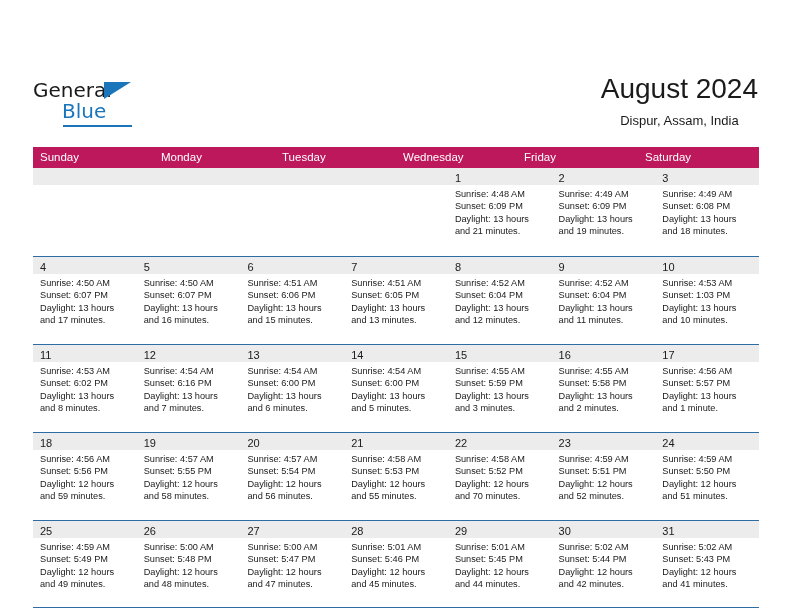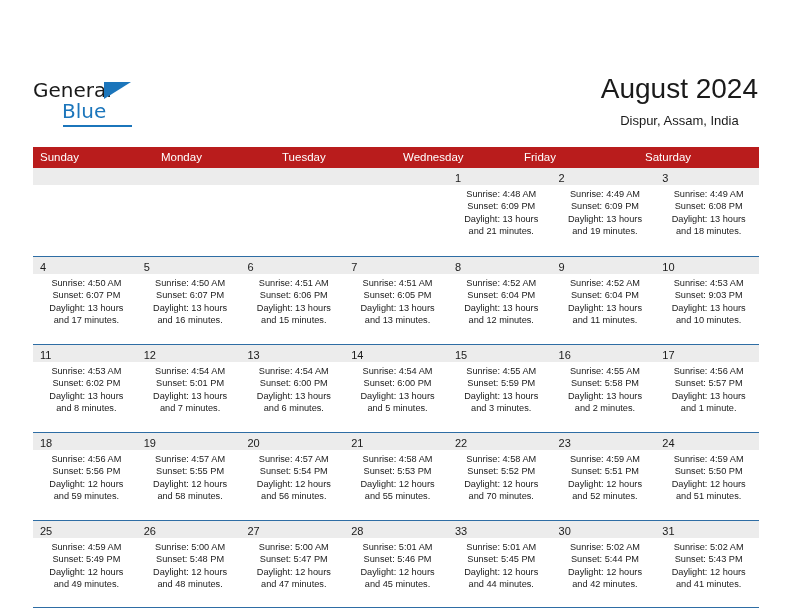--- a/index.html
+++ b/index.html
@@ -102,21 +102,21 @@
   .calendar {
     position: absolute;
     left: 33px;
     top: 103px;
     width: 726px;
   }
   .weekday-row {
     display: flex;
     width: 726px;
     height: 21px;
-    background: #b91c1c;
+    background: #be185d;
     align-items: flex-end;
   }
   .weekday {
     flex: 1 1 0;
     color: #ffffff;
     font-size: 11.5px;
     line-height: 21px;
     padding-left: 7px;
     box-sizing: border-box;
     overflow: hidden;
@@ -152,21 +152,20 @@
     box-sizing: border-box;
   }
   .day-num {
     font-size: 11px;
     line-height: 17px;
     color: #1a1a1a;
   }
   .day-body {
     padding: 3px 4px 0 7px;
     box-sizing: border-box;
-    text-align: center;
   }
   .day-line {
     font-size: 9.2px;
     line-height: 12.3px;
     color: #1a1a1a;
     white-space: nowrap;
   }
 </style>
 </head>
 <body>
@@ -292,41 +291,41 @@
               <div class="day-line">Sunrise: 4:52 AM</div>
               <div class="day-line">Sunset: 6:04 PM</div>
               <div class="day-line">Daylight: 13 hours</div>
               <div class="day-line">and 11 minutes.</div>
             </div>
           </div>
           <div class="day-cell">
             <div class="day-num-band"><span class="day-num">10</span></div>
             <div class="day-body">
               <div class="day-line">Sunrise: 4:53 AM</div>
-              <div class="day-line">Sunset: 9:03 PM</div>
+              <div class="day-line">Sunset: 1:03 PM</div>
               <div class="day-line">Daylight: 13 hours</div>
               <div class="day-line">and 10 minutes.</div>
             </div>
           </div>
         </div>
         <div class="week-row">
           <div class="day-cell">
             <div class="day-num-band"><span class="day-num">11</span></div>
             <div class="day-body">
               <div class="day-line">Sunrise: 4:53 AM</div>
               <div class="day-line">Sunset: 6:02 PM</div>
               <div class="day-line">Daylight: 13 hours</div>
               <div class="day-line">and 8 minutes.</div>
             </div>
           </div>
           <div class="day-cell">
             <div class="day-num-band"><span class="day-num">12</span></div>
             <div class="day-body">
               <div class="day-line">Sunrise: 4:54 AM</div>
-              <div class="day-line">Sunset: 5:01 PM</div>
+              <div class="day-line">Sunset: 6:16 PM</div>
               <div class="day-line">Daylight: 13 hours</div>
               <div class="day-line">and 7 minutes.</div>
             </div>
           </div>
           <div class="day-cell">
             <div class="day-num-band"><span class="day-num">13</span></div>
             <div class="day-body">
               <div class="day-line">Sunrise: 4:54 AM</div>
               <div class="day-line">Sunset: 6:00 PM</div>
               <div class="day-line">Daylight: 13 hours</div>
@@ -466,21 +465,21 @@
           <div class="day-cell">
             <div class="day-num-band"><span class="day-num">28</span></div>
             <div class="day-body">
               <div class="day-line">Sunrise: 5:01 AM</div>
               <div class="day-line">Sunset: 5:46 PM</div>
               <div class="day-line">Daylight: 12 hours</div>
               <div class="day-line">and 45 minutes.</div>
             </div>
           </div>
           <div class="day-cell">
-            <div class="day-num-band"><span class="day-num">33</span></div>
+            <div class="day-num-band"><span class="day-num">29</span></div>
             <div class="day-body">
               <div class="day-line">Sunrise: 5:01 AM</div>
               <div class="day-line">Sunset: 5:45 PM</div>
               <div class="day-line">Daylight: 12 hours</div>
               <div class="day-line">and 44 minutes.</div>
             </div>
           </div>
           <div class="day-cell">
             <div class="day-num-band"><span class="day-num">30</span></div>
             <div class="day-body">

